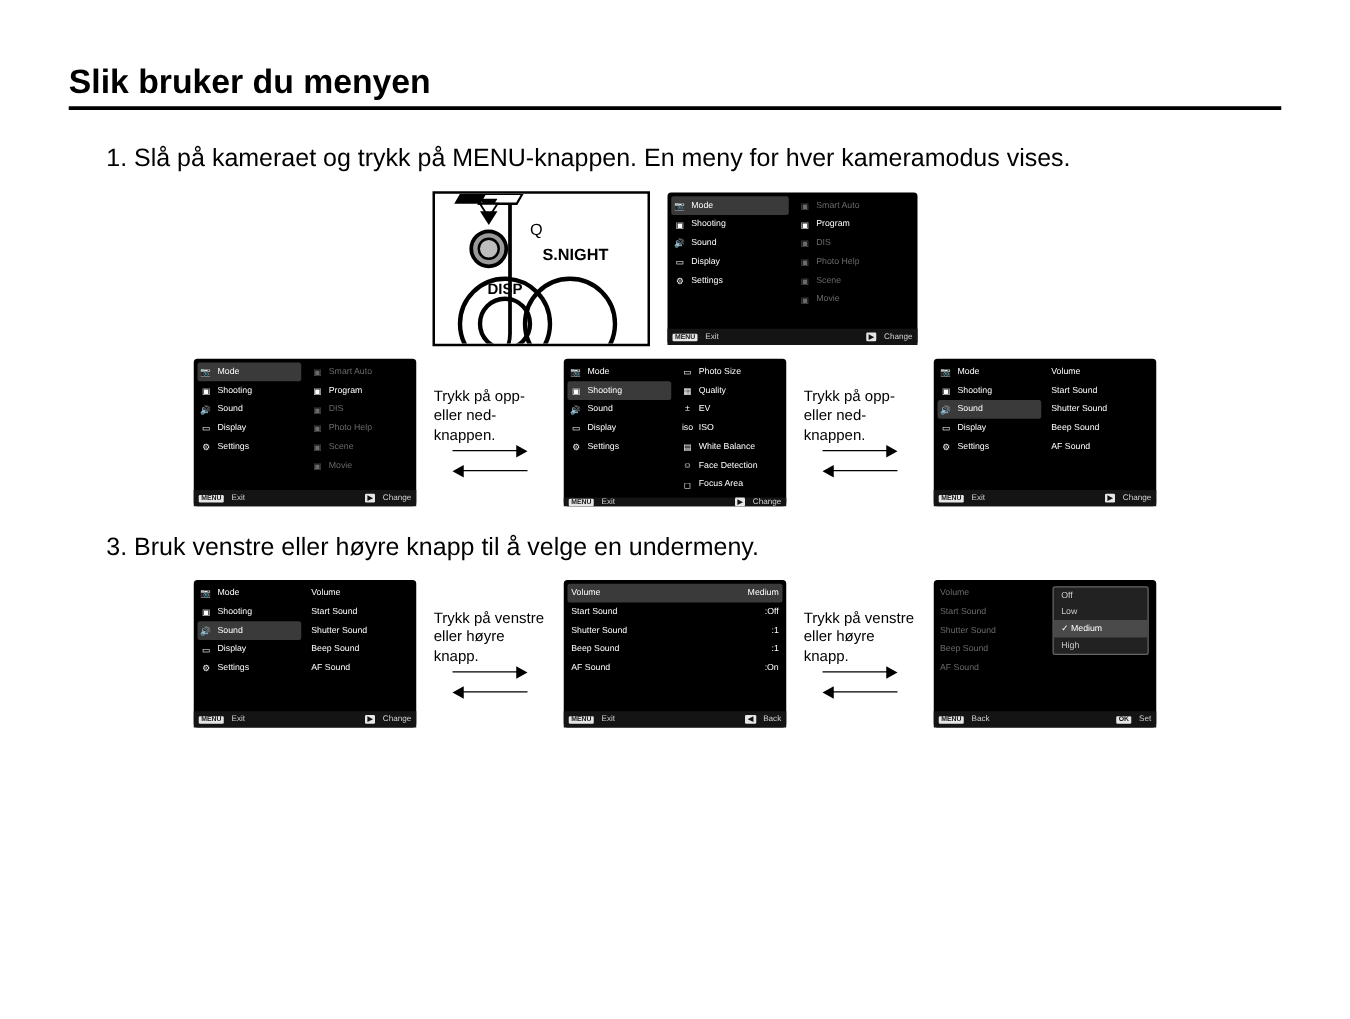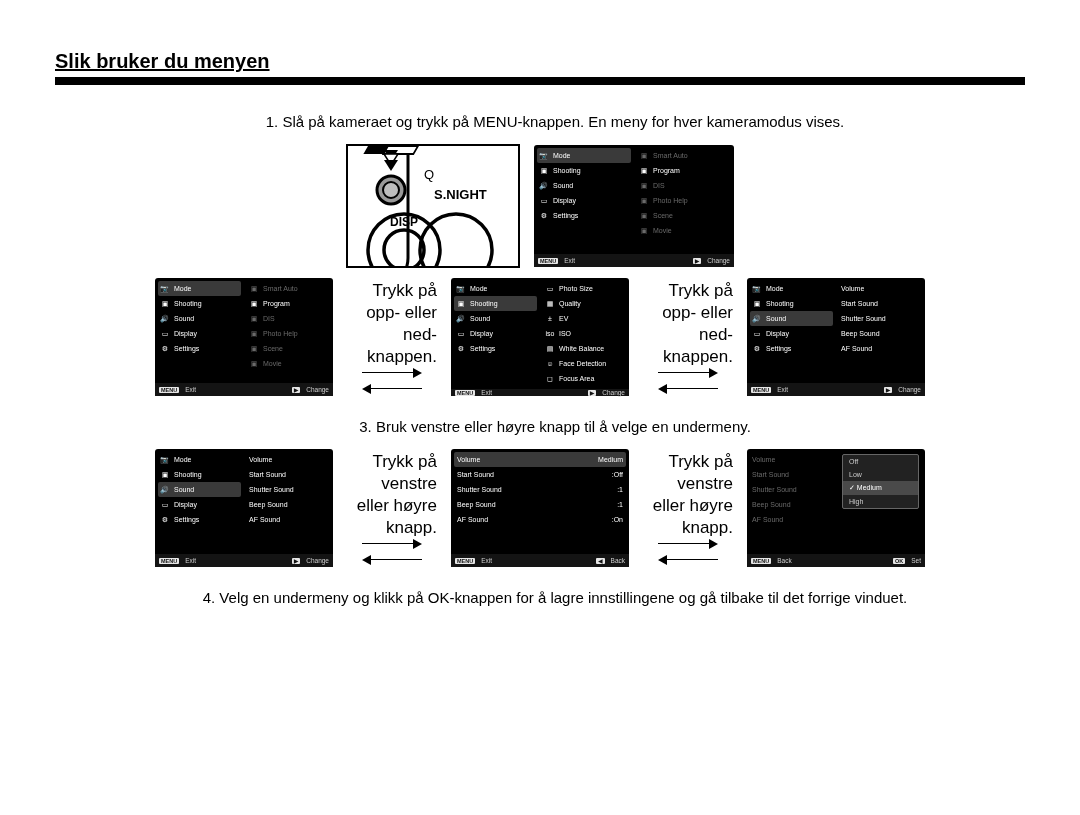--- a/index.html
+++ b/index.html
@@ -7,42 +7,40 @@
     font-family: Arial, Helvetica, sans-serif;
     background: #fff;
     color: #000;
     width: 1080px;
   }
   .page {
     padding: 50px 55px 30px 55px;
     box-sizing: border-box;
   }
   .title {
-    font-size: 20px;
+    font-size: 27px;
     font-weight: bold;
-    border-bottom: 8px solid #000000;
+    border-bottom: 3px solid #000000;
     padding-bottom: 4px;
     margin-bottom: 28px;
-    text-decoration: underline;
   }
   .step {
-    font-size: 15px;
+    font-size: 20px;
     margin: 22px 0 14px 30px;
-    text-align: center;
   }
   .row {
     display: flex;
     align-items: center;
     justify-content: center;
     gap: 14px;
     margin: 10px 0;
   }
   .caption {
-    font-size: 17px;
-    text-align: right;
+    font-size: 12px;
+    text-align: left;
     line-height: 1.3;
     width: 90px;
   }
   .arrows {
     display: flex;
     flex-direction: column;
     gap: 6px;
     align-items: center;
   }
   .arrow-right, .arrow-left {
@@ -597,15 +595,14 @@
       <div class="panel-foot">
           <span class="pf-badge">MENU</span>
           <span>Back</span>
           <span style="flex:1"></span>
           <span class="pf-badge">OK</span>
           <span>Set</span>
         </div>
     </div>
   </div>
 
-  <div class="step">4. Velg en undermeny og klikk på OK-knappen for å lagre innstillingene og gå tilbake til det forrige vinduet.</div>
 
 </div>
 
 </body></html>

